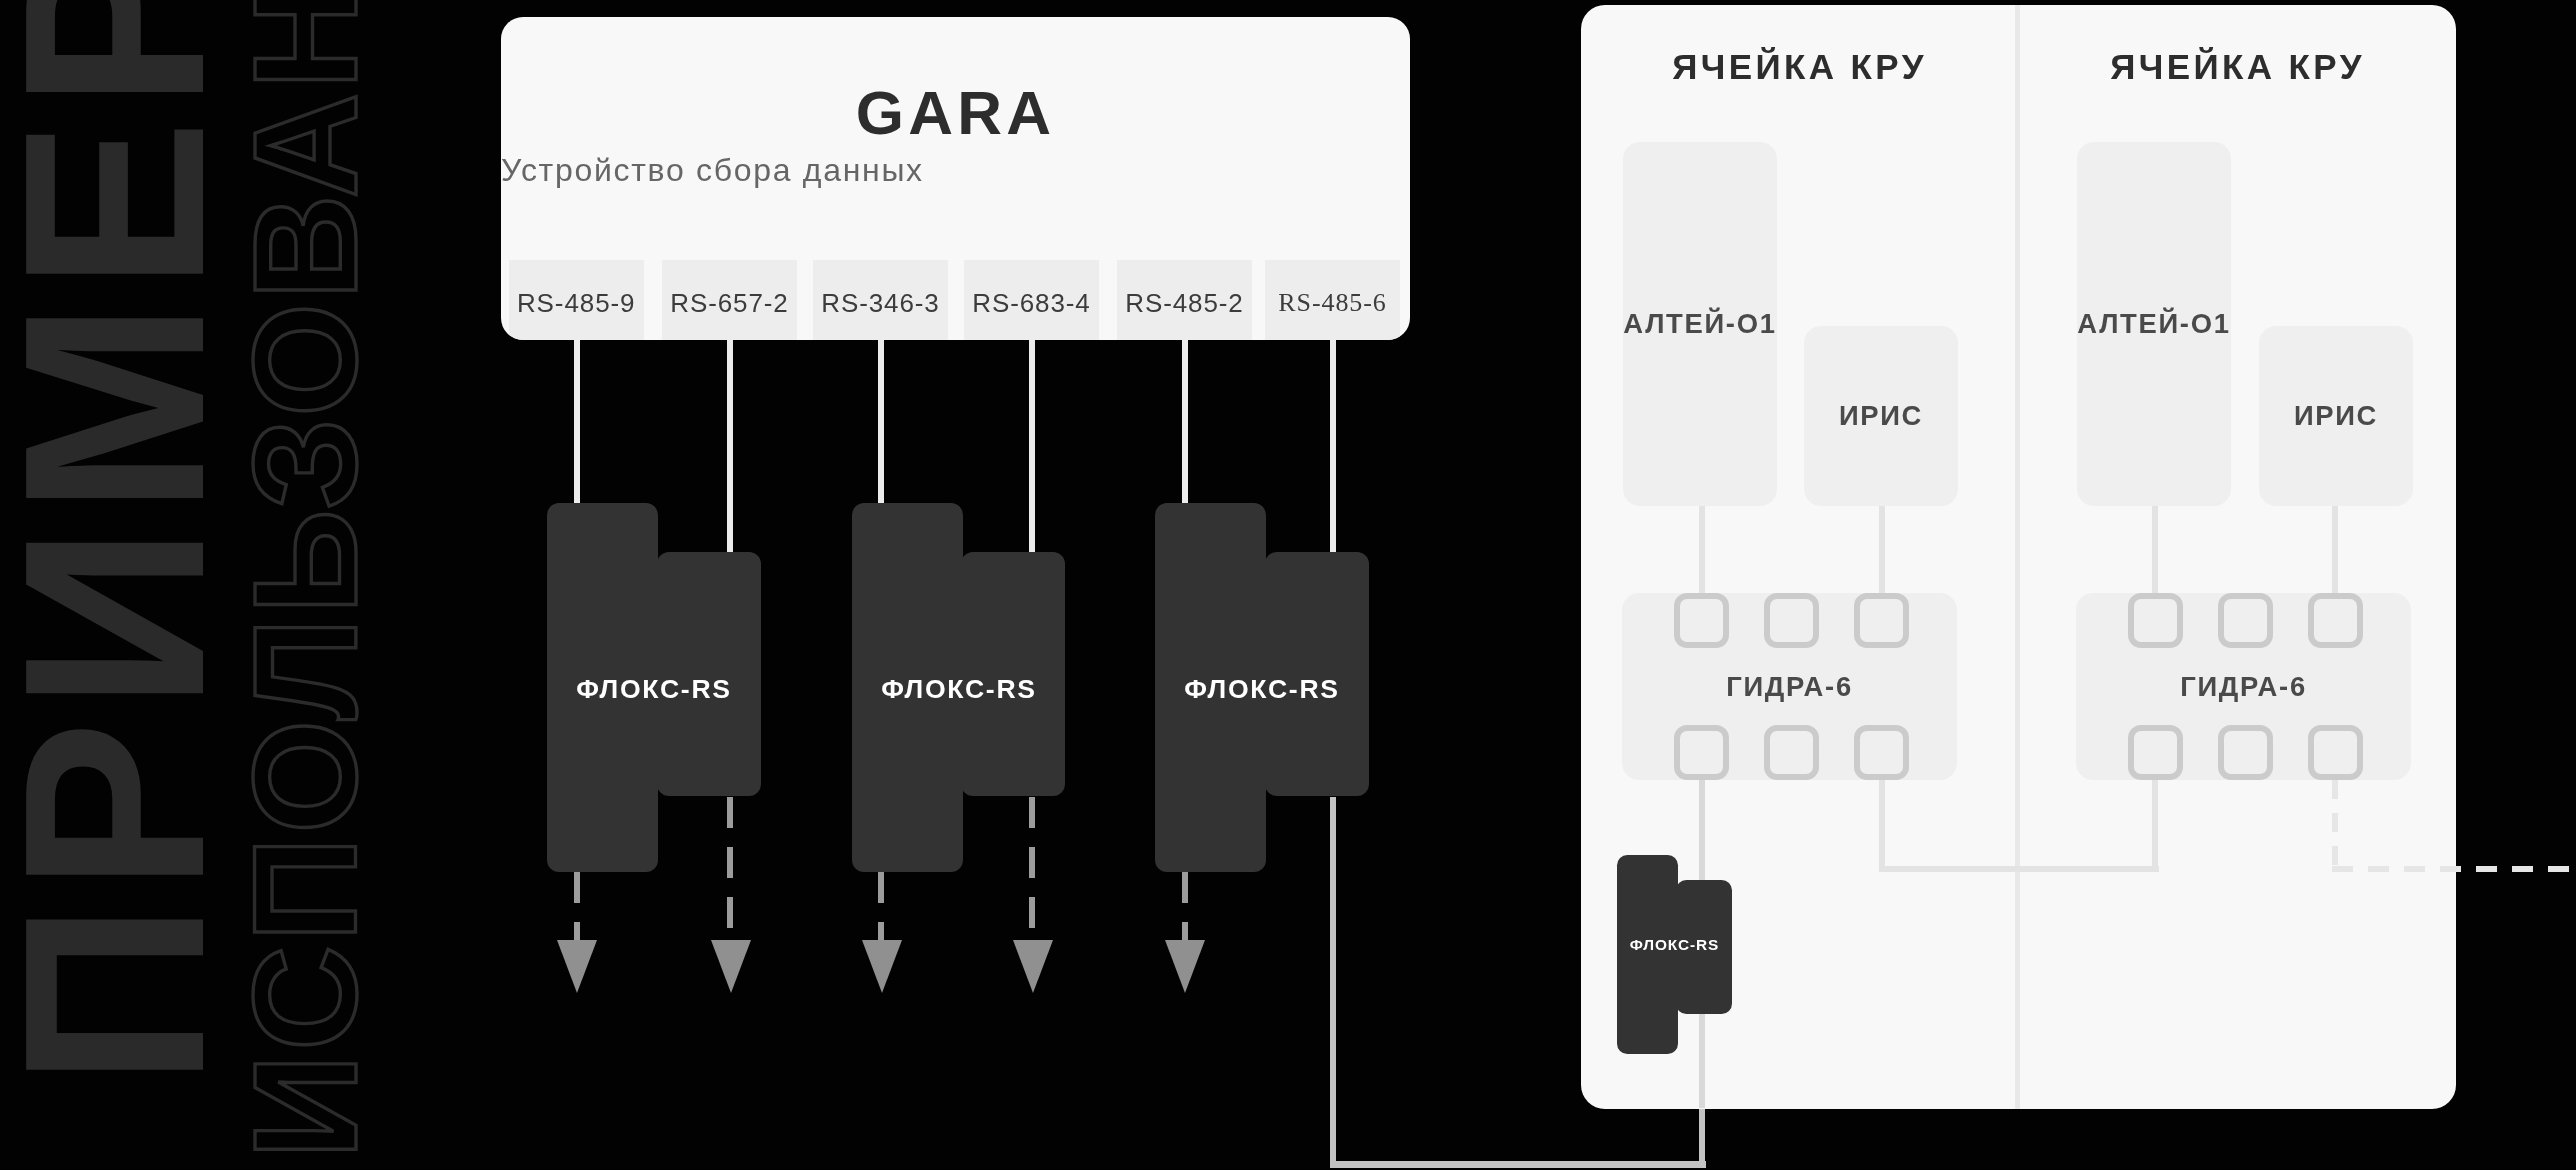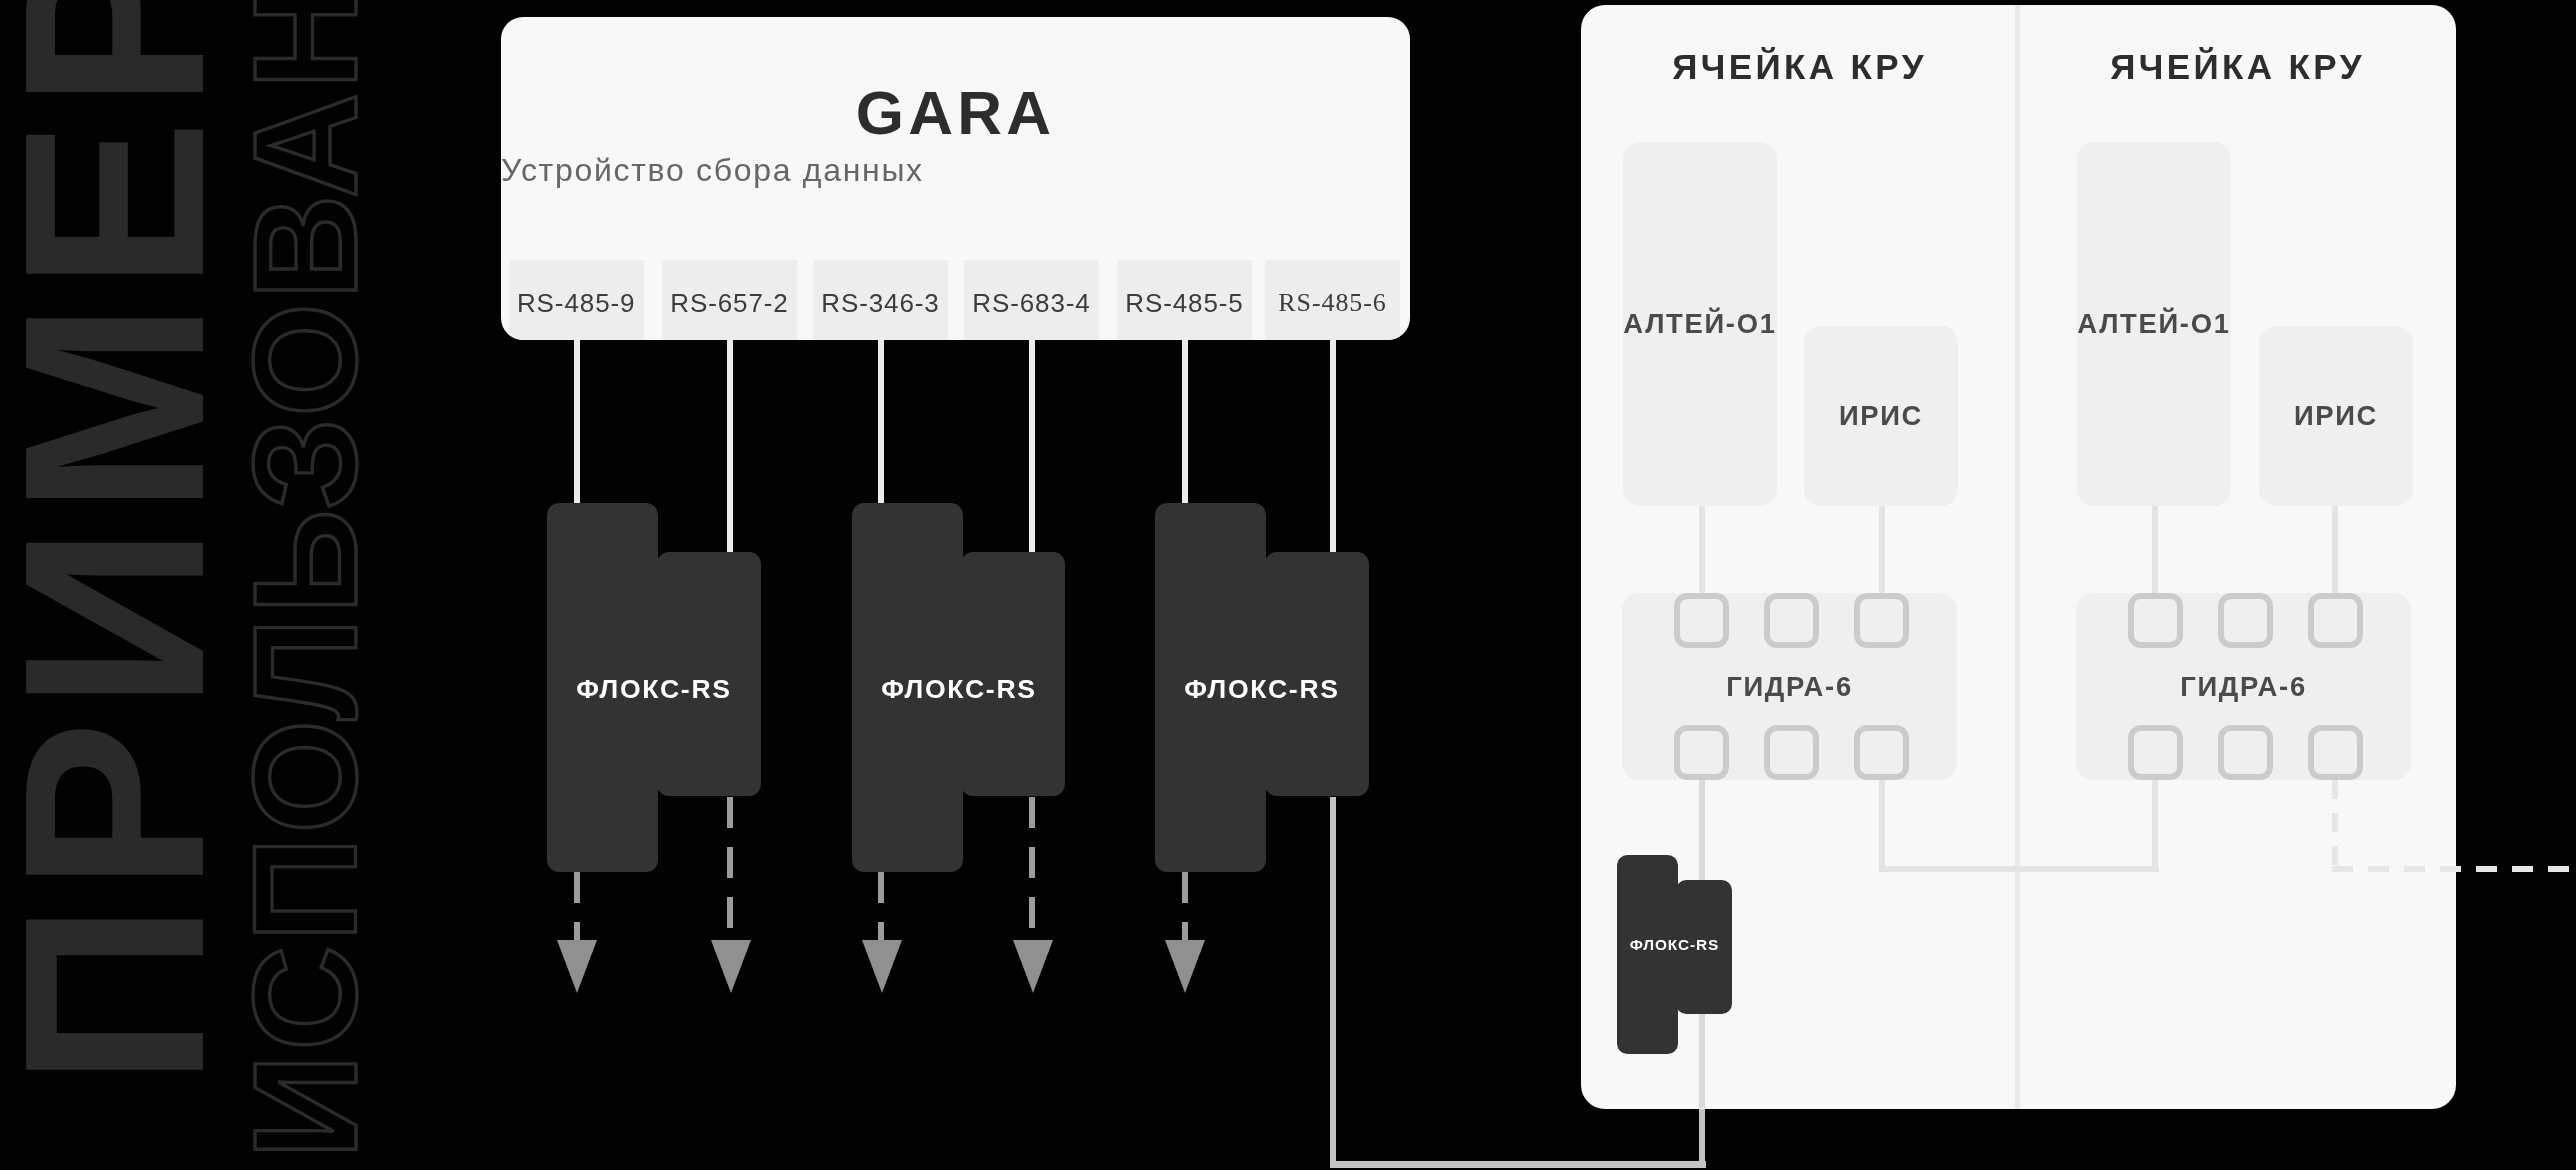--- a/index.html
+++ b/index.html
@@ -121,21 +121,21 @@
   <div class="v c-route" style="left:1699px;top:1109px;height:59px;"></div>
   <div class="v c-panelroute z2" style="left:1699px;top:780px;height:328px;"></div>
 
   <div class="gara-card">
     <div class="gara-title">GARA</div>
     <div class="gara-subtitle">Устройство сбора данных</div>
     <div class="port-cell" style="left:7.7px;">RS-485-9</div>
     <div class="port-cell" style="left:161px;">RS-657-2</div>
     <div class="port-cell" style="left:312px;">RS-346-3</div>
     <div class="port-cell" style="left:463px;">RS-683-4</div>
-    <div class="port-cell" style="left:616px;">RS-485-5</div>
+    <div class="port-cell" style="left:616px;">RS-485-2</div>
     <div class="port-cell" style="left:764px;font-family:Liberation Serif, serif;">RS-485-6</div>
   </div>
 
   <div class="flox-part" style="left:547px;top:503px;width:111px;height:369px;"></div>
   <div class="flox-part" style="left:657px;top:552px;width:104px;height:244px;"></div>
   <div class="flox-label" style="left:547px;top:674px;width:214px;">ФЛОКС-RS</div>
 
   <div class="flox-part" style="left:852px;top:503px;width:111px;height:369px;"></div>
   <div class="flox-part" style="left:961px;top:552px;width:104px;height:244px;"></div>
   <div class="flox-label" style="left:852px;top:674px;width:214px;">ФЛОКС-RS</div>

